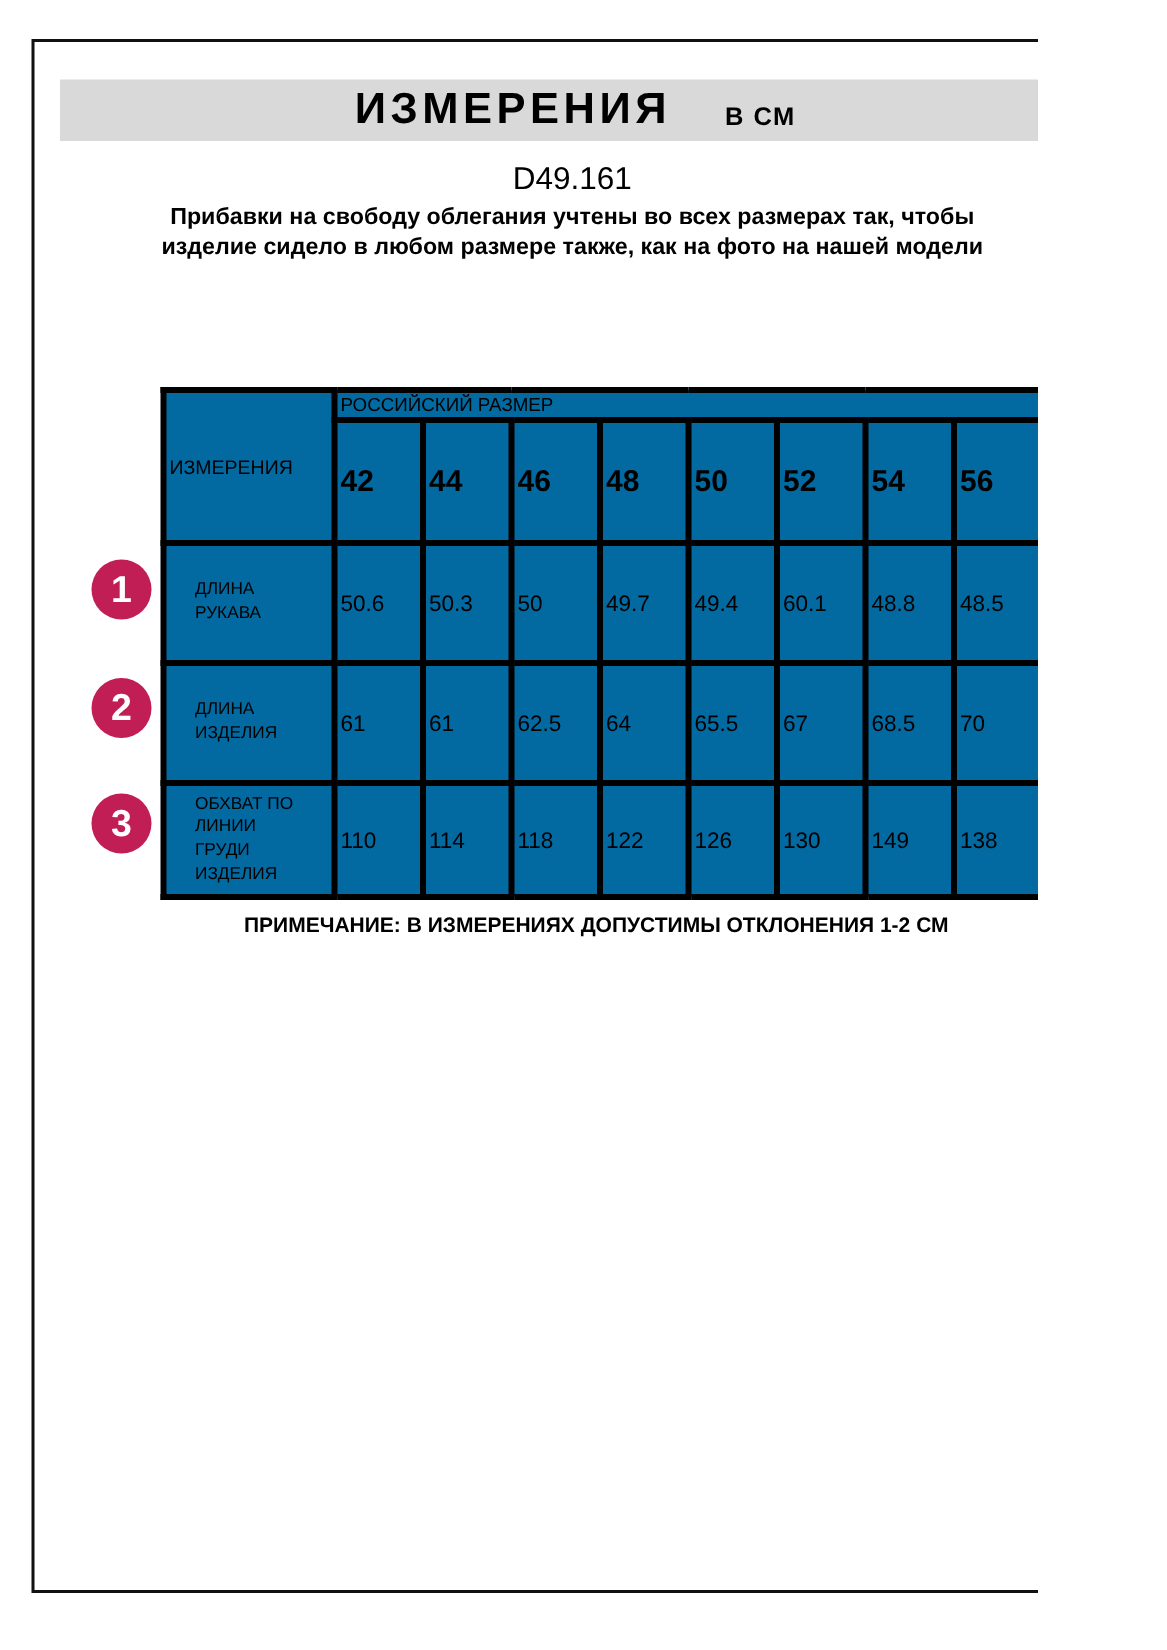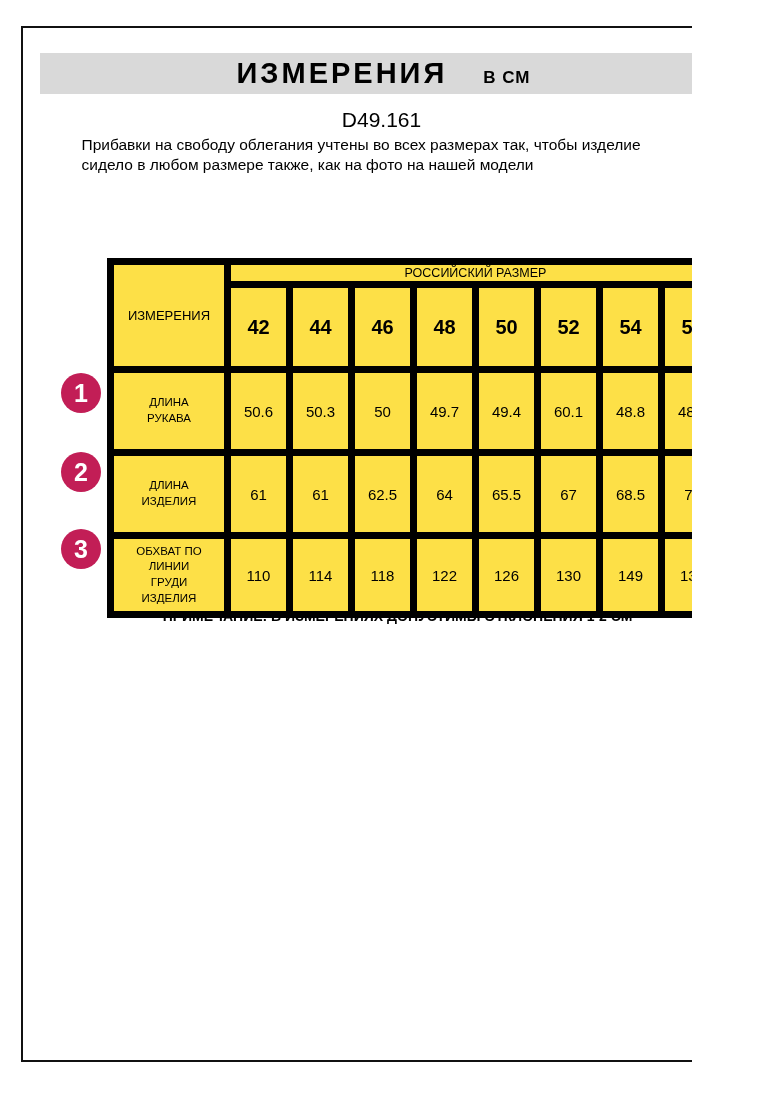--- a/index.html
+++ b/index.html
@@ -64,38 +64,37 @@
     text-align: center;
     font-size: 21px;
     font-weight: 400;
   }
   .description {
     position: absolute;
     top: 107px;
     left: 50%;
     transform: translateX(-50%);
     width: 600px;
-    text-align: left;
+    text-align: center;
     font-size: 15.5px;
     line-height: 1.32;
-    font-weight: 400;
+    font-weight: 700;
   }
   .size-table {
     position: absolute;
     left: 84px;
     top: 230px;
     border-collapse: collapse;
     table-layout: fixed;
   }
   .size-table td {
-    border: 7px solid #000000;
-    text-align: center;
+    border: 4px solid #000000;
     vertical-align: middle;
     padding: 0 2px;
-    background: #fde047;
+    background: #0369a1;
   }
   .size-table {
     border: 2px solid #111;
   }
   td.corner-cell {
     width: 106px;
     font-size: 13px;
   }
   td.group-cell {
     height: 16px;

